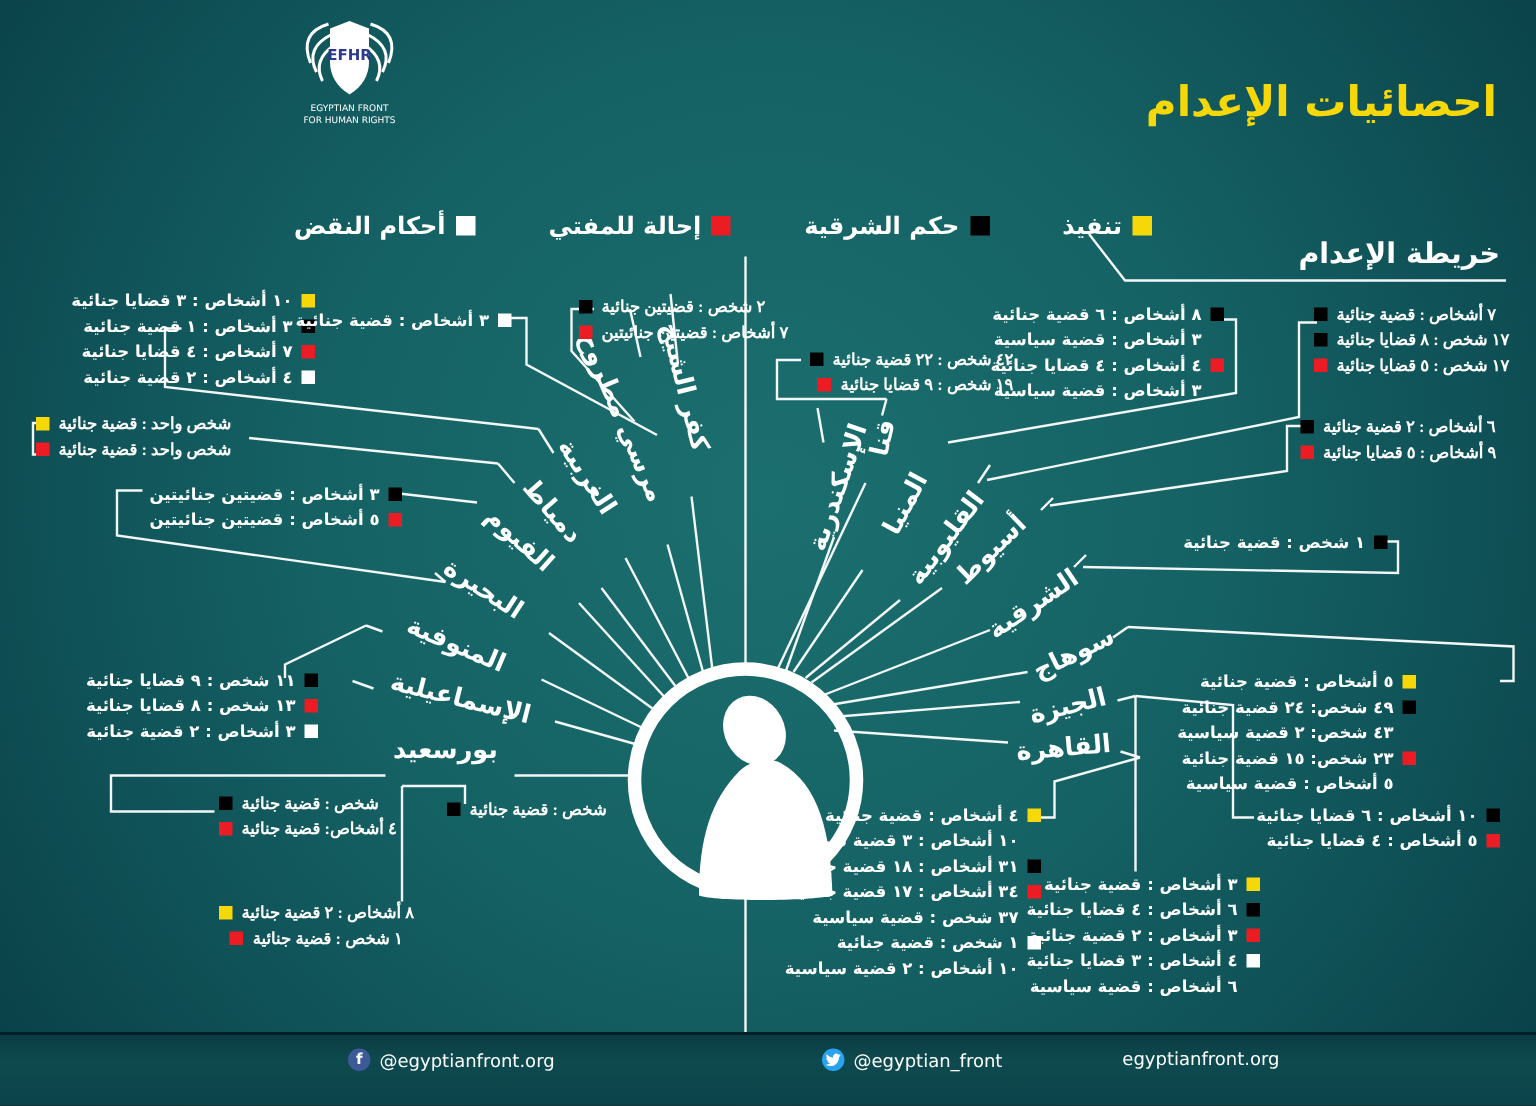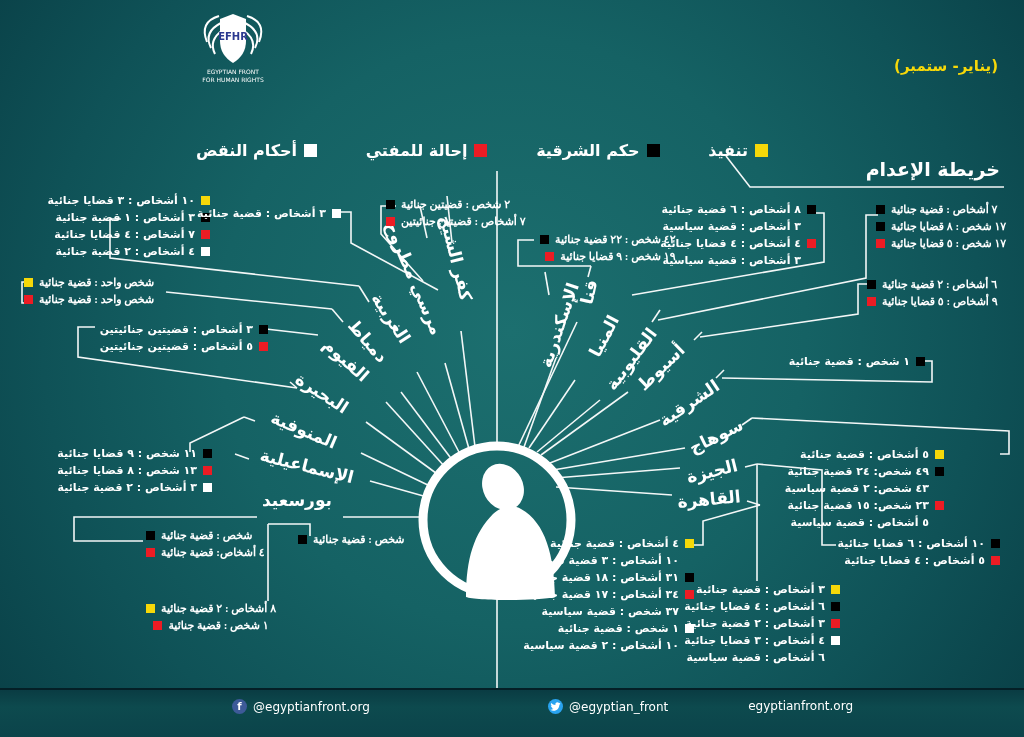--- a/index.html
+++ b/index.html
@@ -129,21 +129,21 @@
         <path d="M62,40 Q70,24 52,15"></path>
         <path d="M58,46 Q65,32 50,22"></path>
     </g>
     <path d="M40,6 L53,11 L53,33 Q53,47 40,55 Q27,47 27,33 L27,11 Z" fill="#ffffff"></path>
     <text x="40" y="32" text-anchor="middle" font-size="10" font-weight="bold" fill="#2b3990" font-family="DejaVu Sans, sans-serif">EFHR</text>
     <text x="40" y="66" text-anchor="middle" font-size="6" fill="#ffffff" font-family="DejaVu Sans, sans-serif">EGYPTIAN FRONT</text>
     <text x="40" y="74" text-anchor="middle" font-size="6" fill="#ffffff" font-family="DejaVu Sans, sans-serif">FOR HUMAN RIGHTS</text>
   </svg>
 
   <div class="title-wrap" dir="rtl">
-    <div class="title-l3">(يناير- ستمبر)</div>
+    <div class="title-l1">احصائيات الإعدام</div>
   </div>
 
   <div class="legend" dir="rtl">
     <div class="legend-item">
       <span class="sq" style="background: rgb(246, 216, 9);"></span>
       <span class="lbl">تنفيذ</span>
     </div>
     <div class="legend-item">
       <span class="sq" style="background: rgb(0, 0, 0);"></span>
       <span class="lbl">حكم الشرقية</span>

